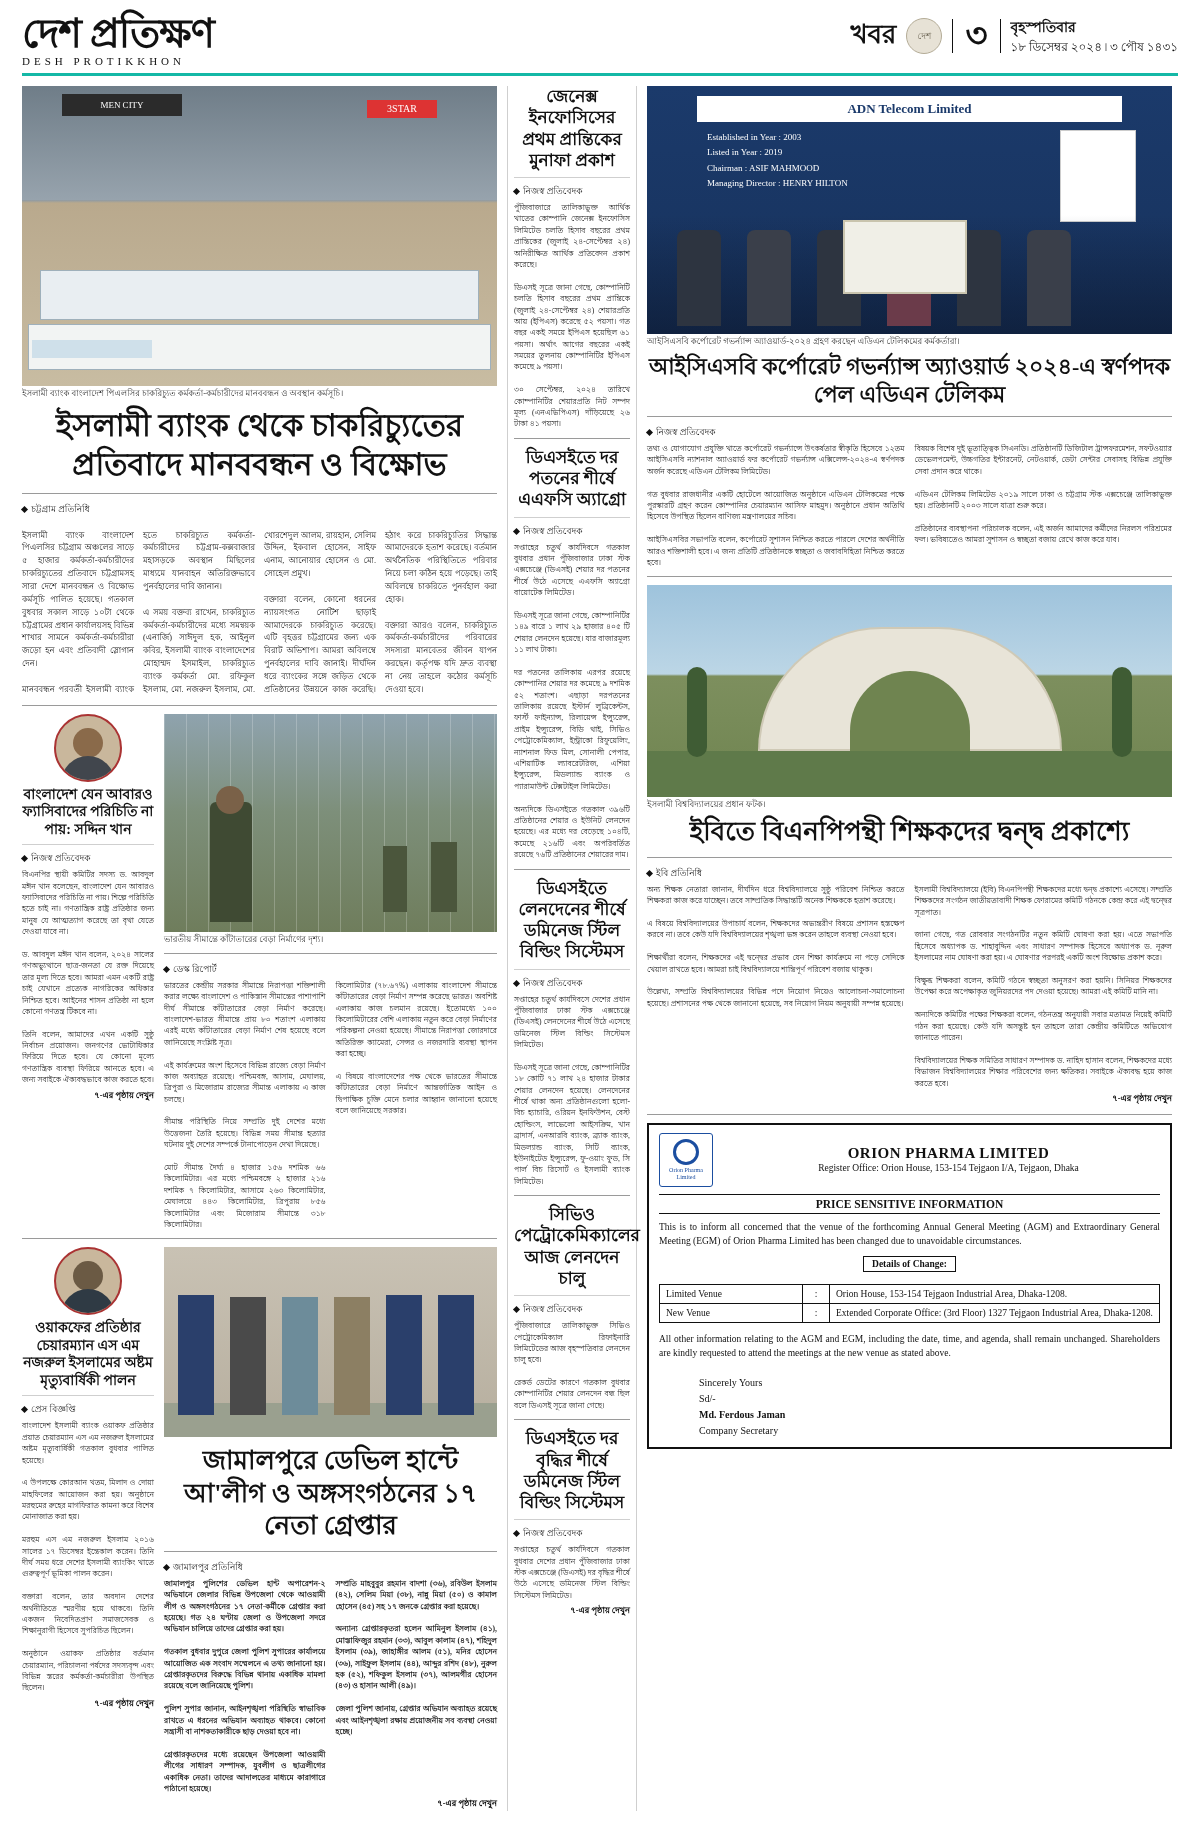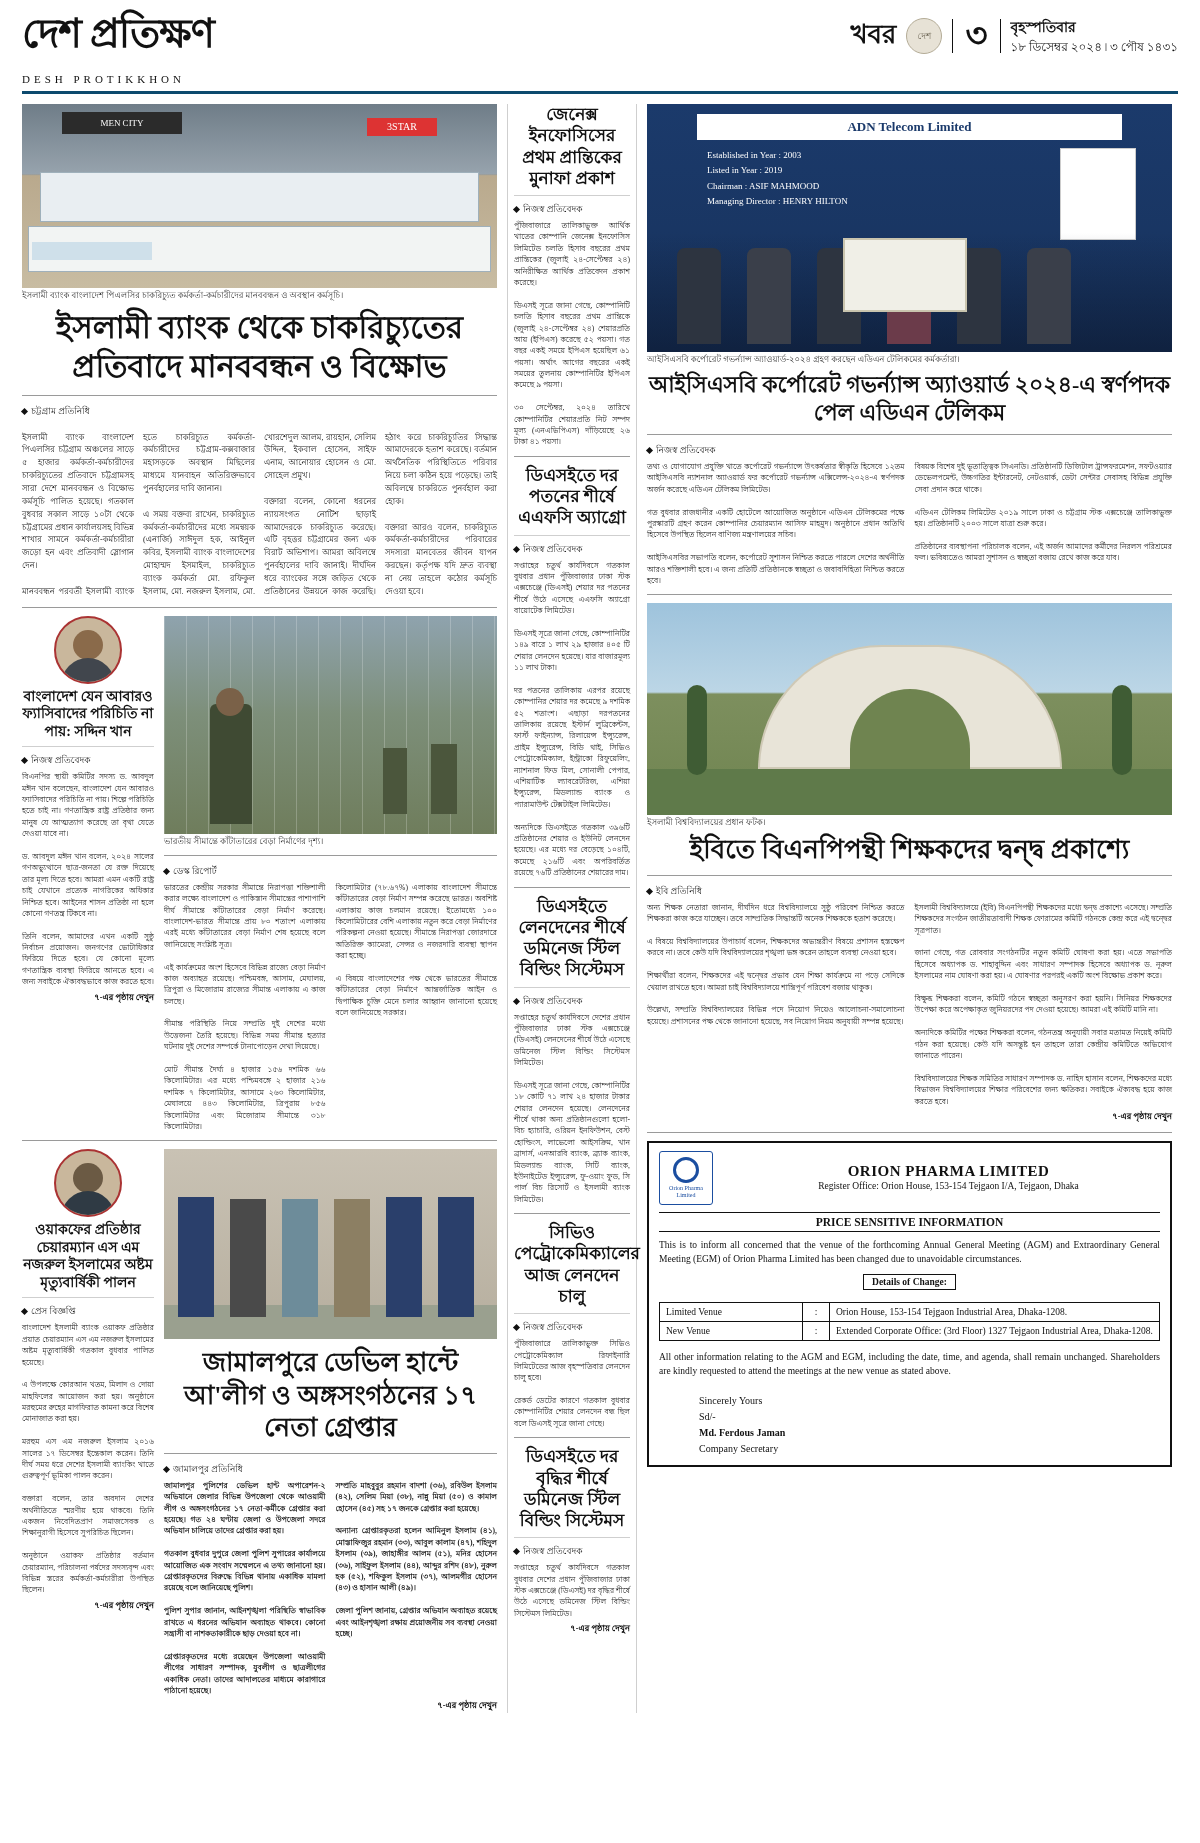--- a/index.html
+++ b/index.html
@@ -3,23 +3,23 @@
 <meta charset="utf-8">
 <title>Newspaper Page</title>
 <style>
   html,body{margin:0;padding:0;background:#b9b9b9;}
   body{font-family:"Liberation Serif", serif;}
   .page{
     width:1200px;height:1843px;background:#fff;margin:0 auto;position:relative;
     box-sizing:border-box;padding:14px 22px 10px 22px;
   }
   
-  .masthead{display:flex;align-items:flex-start;justify-content:space-between;border-bottom:3px solid #0c4a6e;padding-bottom:6px;gap:16px;}
+  .masthead{display:flex;align-items:flex-start;justify-content:space-between;border-bottom:3px solid #14b8a6;padding-bottom:6px;gap:16px;}
   .logo{font-family:"Liberation Serif",serif;font-weight:bold;font-size:40px;letter-spacing:-1px;color:#111;line-height:1;}
-  .logo .sub{display:block;font-size:11px;font-weight:normal;letter-spacing:4px;margin-top:20px;}
+  .logo .sub{display:block;font-size:11px;font-weight:normal;letter-spacing:4px;margin-top:2px;}
   .masthead-right{display:flex;align-items:center;gap:10px;}
   .mh-word{font-size:26px;font-weight:bold;color:#111;}
   .mh-seal{width:34px;height:34px;border-radius:50%;background:#e7e2d6;border:1px solid #b4ac97;display:flex;align-items:center;justify-content:center;font-size:9px;color:#6a6352;}
   .mh-page{font-size:34px;font-weight:bold;color:#111;border-left:1px solid #111;border-right:1px solid #111;padding:0 12px;line-height:1;}
   .mh-date{font-size:12px;color:#111;line-height:1.5;text-align:left;}
   .mh-date b{display:block;font-size:14px;}
   
   .grid{display:flex;gap:10px;margin-top:10px;}
   .col{box-sizing:border-box;}
   .c-left{width:475px;}
@@ -81,21 +81,21 @@
         <span>১৮ ডিসেম্বর ২০২৪ ৷ ৩ পৌষ ১৪৩১</span>
       </div>
     </div>
   </div>
 
   <div class="grid">
 
     <div class="col c-left">
 
       <div>
-        <div class="photo" style="height:184px;background:linear-gradient(#9aa7b1 0%,#8e9aa4 38%,#b9a98d 39%,#c8bca2 100%);">
+        <div class="photo" style="height:300px;background:linear-gradient(#9aa7b1 0%,#8e9aa4 38%,#b9a98d 39%,#c8bca2 100%);">
           <div style="position:absolute;top:0;left:0;right:0;height:38%;background:linear-gradient(#6f7d88,#97a3ad);"></div>
           <div style="position:absolute;top:8px;left:40px;width:120px;height:22px;background:#2b2b2b;color:#fff;font-size:9px;line-height:22px;text-align:center;">MEN CITY</div>
           <div style="position:absolute;top:14px;right:60px;width:70px;height:18px;background:#d33;color:#fff;font-size:10px;line-height:18px;text-align:center;">3STAR</div>
           <div style="position:absolute;bottom:66px;left:18px;right:18px;height:48px;background:#e9eef2;border:1px solid #9fb0bb;"></div>
           <div style="position:absolute;bottom:16px;left:6px;right:6px;height:44px;background:#f2f4f3;border:1px solid #9fb0bb;"></div>
           <div style="position:absolute;bottom:28px;left:10px;width:120px;height:18px;background:#cfe0ea;"></div>
         </div>
         <div class="cap">ইসলামী ব্যাংক বাংলাদেশ পিএলসির চাকরিচ্যুত কর্মকর্তা-কর্মচারীদের মানববন্ধন ও অবস্থান কর্মসূচি।</div>
         <div class="hl hl-xl" style="margin-top:8px;">ইসলামী ব্যাংক থেকে চাকরিচ্যুতের প্রতিবাদে মানববন্ধন ও বিক্ষোভ</div>
         <hr class="hr">

